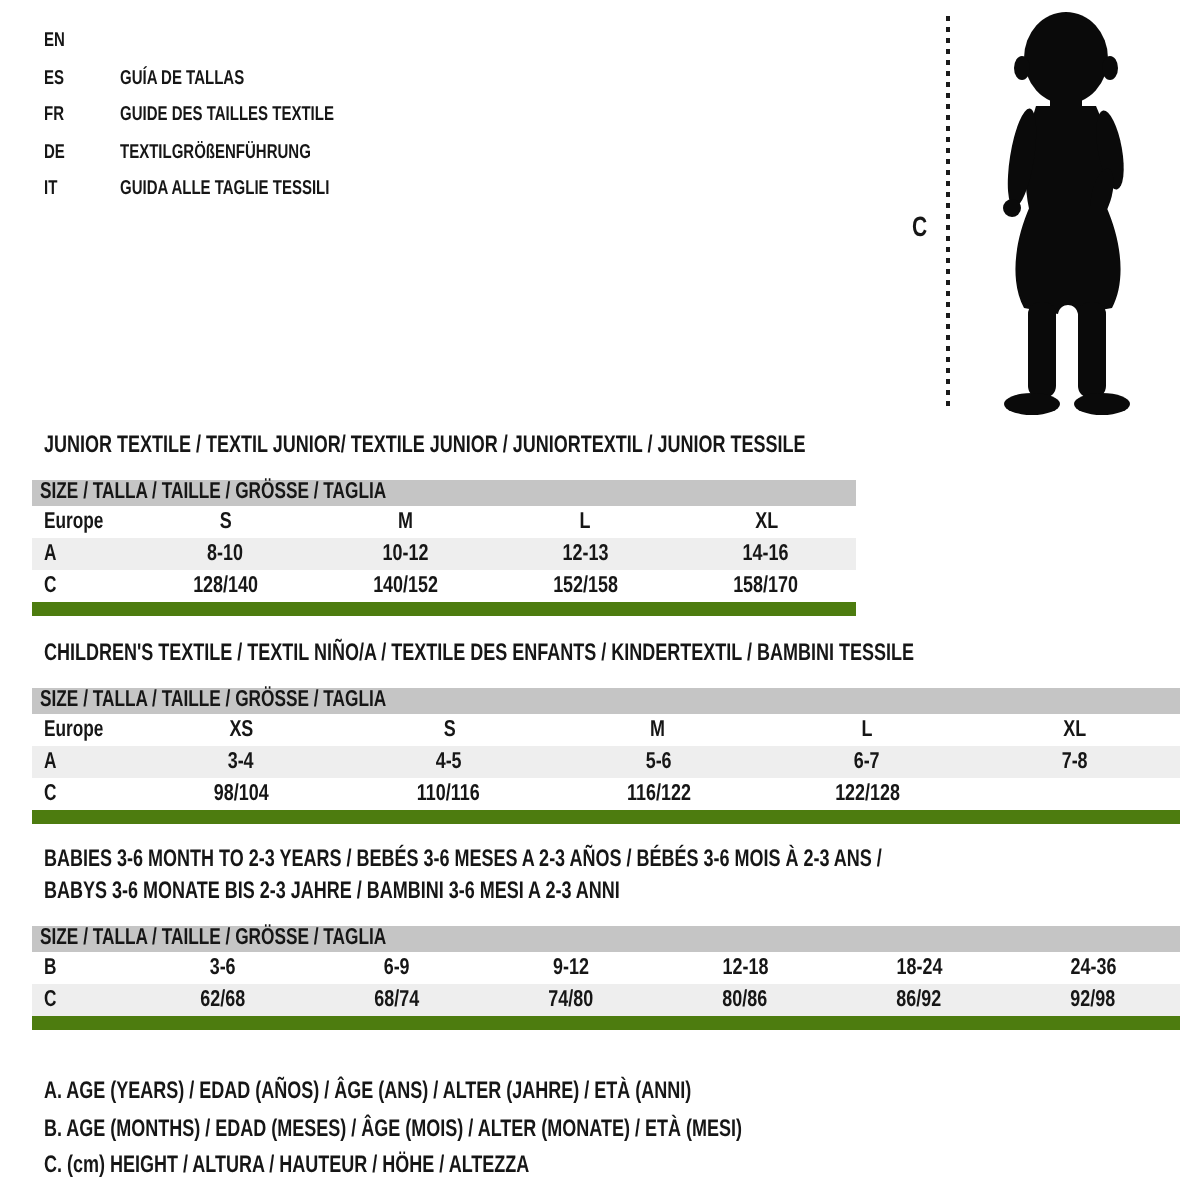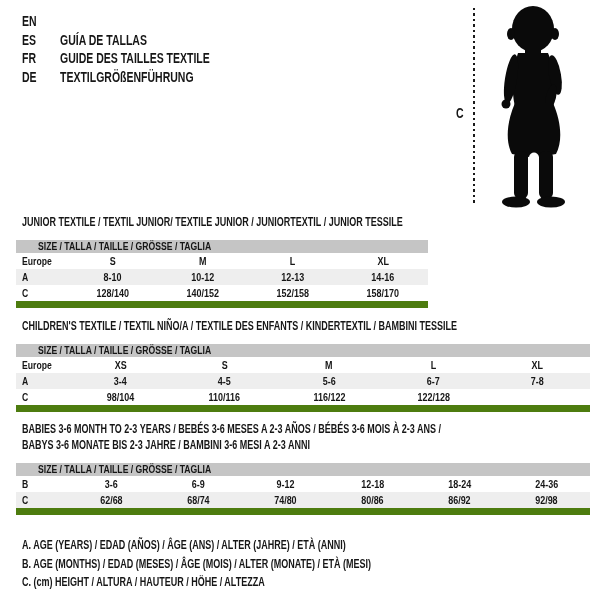--- a/index.html
+++ b/index.html
@@ -6,41 +6,41 @@
   .page {
     position:relative; width:600px; height:600px; background:#ffffff;
     font-family:"Liberation Sans", sans-serif; font-weight:700; color:#161616;
     overflow:hidden;
   }
   
   .cx  { display:inline-block; transform:scaleX(0.75); transform-origin:0 50%; white-space:nowrap; }
   .cxc { display:inline-block; transform:scaleX(0.78); transform-origin:50% 50%; white-space:nowrap; }
 
   
-  .lang-list { position:absolute; top:12px; left:22px; font-size:14px; line-height:18.5px; }
+  .lang-list { position:absolute; top:12px; left:22px; font-size:10px; line-height:18.5px; }
   .lang-row  { display:flex; }
   .lang-code { width:38px; }
 
   
   .measure-line {
     position:absolute; left:473px; top:8px; width:2px; height:198px;
     background:repeating-linear-gradient(to bottom,#1a1a1a 0 2.5px,transparent 2.5px 5.5px);
   }
   .measure-label { position:absolute; left:456px; top:105px; font-size:14px; }
   .figure-svg { position:absolute; left:487px; top:3px; width:95px; height:205px; }
 
   
   .section { position:absolute; left:16px; }
   #sec-junior   { top:214px; width:412px;text-decoration:underline; }
   #sec-children { top:318px; width:574px; }
   #sec-babies   { top:421px; width:574px; }
   .section-title { margin-left:6px; font-size:12px; line-height:16px; }
   .size-bar {
     margin-top:10px; background:#c5c5c5; height:13px; line-height:13px;
-    font-size:11.5px; padding-left:22px;
+    font-size:11.5px; padding-left:4px;
   }
   .size-table { border-bottom:7px solid #4d7c0f; }
   .trow { display:grid; height:16px; line-height:16px; font-size:11.5px; align-items:center; }
   .trow.shaded { background:#eeeeee; }
   .label-cell { text-align:left; padding-left:6px; }
   .val-cell   { text-align:center; }
 
   
   .legend { position:absolute; left:22px; top:536px; font-size:12px; line-height:18.5px; }
 </style>
@@ -57,20 +57,24 @@
         <span class="lang-code"><span class="cx">ES</span></span>
         <span><span class="cx">GUÍA DE TALLAS</span></span>
       </div>
       <div class="lang-row">
         <span class="lang-code"><span class="cx">FR</span></span>
         <span><span class="cx">GUIDE DES TAILLES TEXTILE</span></span>
       </div>
       <div class="lang-row">
         <span class="lang-code"><span class="cx">DE</span></span>
         <span><span class="cx">TEXTILGRÖßENFÜHRUNG</span></span>
+      </div>
+      <div class="lang-row">
+        <span class="lang-code"><span class="cx">IT</span></span>
+        <span><span class="cx">GUIDA ALLE TAGLIE TESSILI</span></span>
       </div>
     </div>
 
   <div class="measure-line"></div>
   <div class="measure-label"><span class="cx">C</span></div>
 
   <svg class="figure-svg" viewBox="0 0 95 205" aria-hidden="true">
     <g fill="#0a0a0a">
       <ellipse cx="46" cy="26" rx="21" ry="23"></ellipse>
       <ellipse cx="24" cy="31" rx="4" ry="6"></ellipse>

